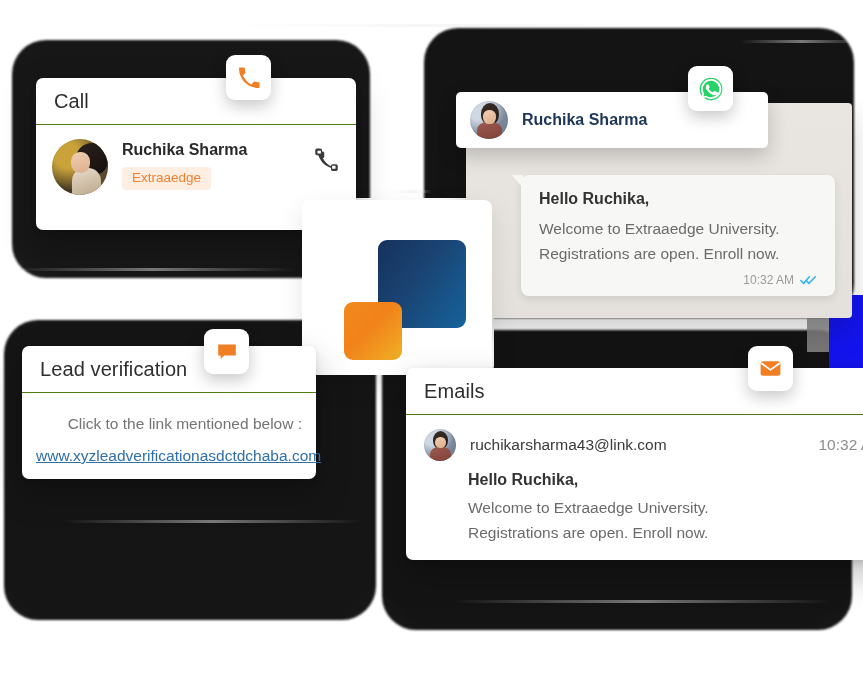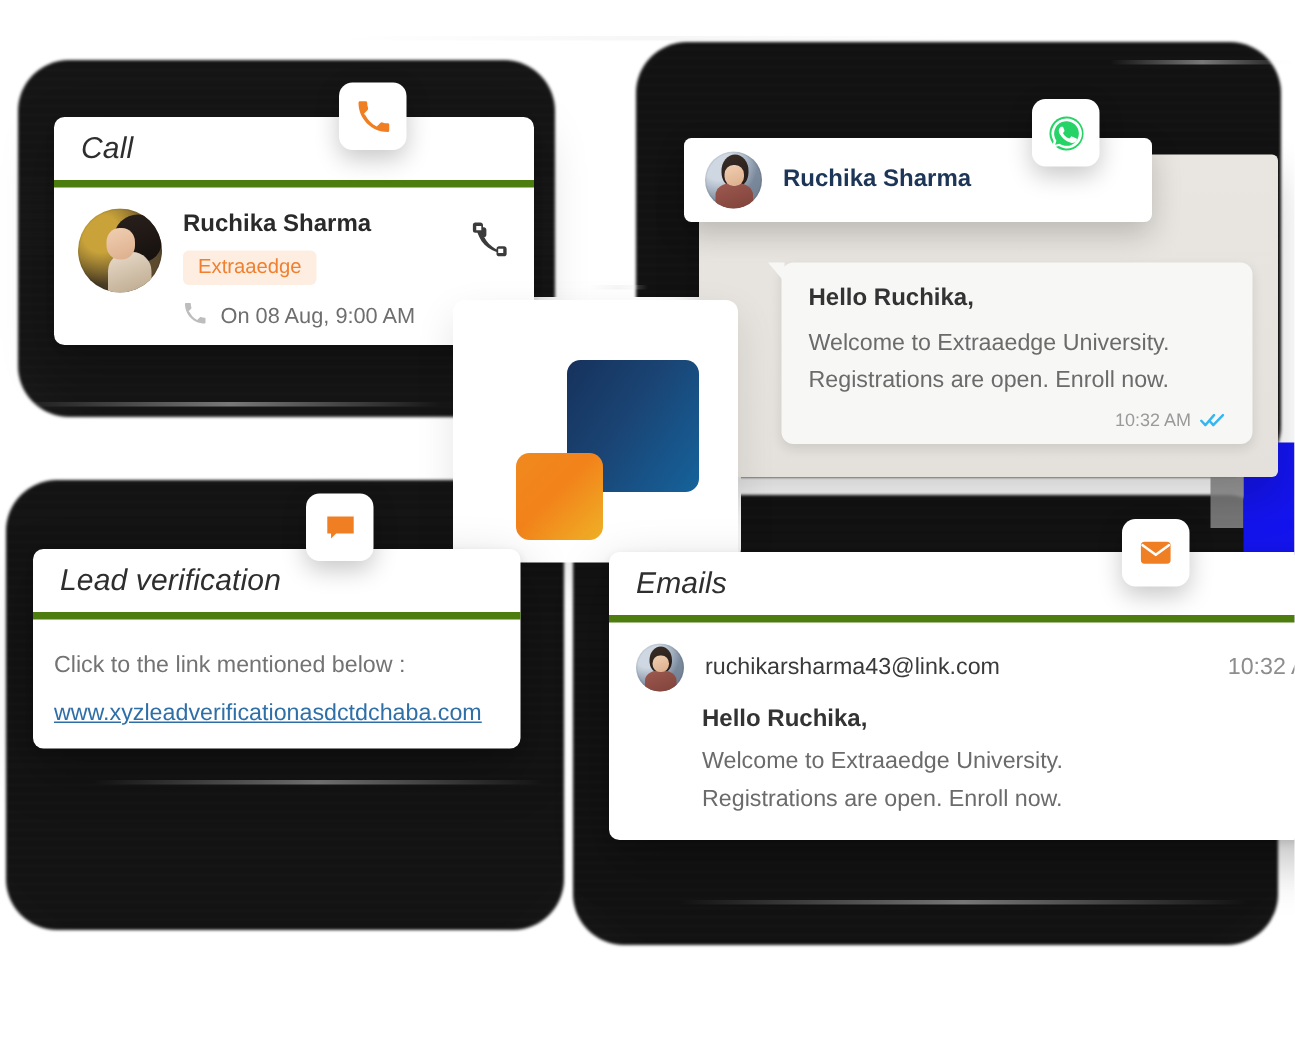--- a/index.html
+++ b/index.html
@@ -29,21 +29,21 @@
   .blob-mail{left:382px;top:330px;width:470px;height:300px;
     background:radial-gradient(110% 120% at 50% 48%,#0d0d0d 55%,#1a1a1a 74%,rgba(20,20,20,0) 100%);}
   .streak{position:absolute;background:linear-gradient(90deg,rgba(255,255,255,0),rgba(235,235,235,.85),rgba(255,255,255,0));height:3px;border-radius:2px;opacity:.55;}
   .blue-chip{position:absolute;right:0;top:295px;width:34px;height:75px;background:#1414f0;}
   .gray-chip{position:absolute;right:34px;top:292px;width:22px;height:60px;background:#8a8a8a;opacity:.85;}
 
   
   .card{position:absolute;background:#fff;border-radius:7px;
     box-shadow:0 14px 34px rgba(0,0,0,.26), 0 2px 6px rgba(0,0,0,.10);}
   .card-head{display:flex;align-items:center;height:47px;padding:0 18px;
-    border-bottom:5px solid #4d7c0f;box-sizing:border-box;font-style:italic;}
+    border-bottom:1px solid #4d7c0f;box-sizing:border-box;}
   .card-title{font-size:20px;color:#2e2e2e;font-weight:400;letter-spacing:.1px;}
 
   
   .badge{position:absolute;width:45px;height:45px;background:#fff;border-radius:9px;
     display:flex;align-items:center;justify-content:center;
     box-shadow:0 6px 16px rgba(0,0,0,.22);}
   .badge svg{display:block;}
 
   
   #call-card{left:36px;top:78px;width:320px;height:152px;}
@@ -88,21 +88,21 @@
     background:#f7f7f6;border-radius:8px;padding:15px 18px 9px;box-sizing:border-box;
     box-shadow:0 3px 8px rgba(0,0,0,.10);}
   .wa-bubble::before{content:"";position:absolute;left:-9px;top:0;width:0;height:0;
     border-top:0 solid transparent;border-right:11px solid #f7f7f6;border-bottom:13px solid transparent;}
   .wa-l1{font-size:16px;color:#333;font-weight:600;margin-bottom:8px;}
   .wa-l{font-size:15.5px;color:#6b6b6b;line-height:1.62;}
   .wa-foot{display:flex;align-items:center;justify-content:flex-end;gap:6px;margin-top:7px;}
   .wa-time{font-size:12px;color:#9a9a9a;}
 
   
-  #lead-card{left:22px;top:366px;width:325px;height:133px;}
+  #lead-card{left:22px;top:346px;width:294px;height:133px;text-align:right;}
   #lead-badge{left:204px;top:329px;}
   .lead-body{padding:22px 14px 0 14px;}
   .lead-text{font-size:15.5px;color:#737373;}
   .lead-link{display:inline-block;margin-top:14px;font-size:15.5px;color:#2f6fa8;
     text-decoration:underline;cursor:pointer;}
 
   
   #mail-card{left:406px;top:368px;width:496px;height:192px;}
   #mail-badge{left:748px;top:346px;}
   .mail-row{display:flex;align-items:center;gap:14px;padding:14px 18px 0 18px;}
@@ -147,28 +147,20 @@
     <div class="card-head">
       <span class="card-title">Call</span>
     </div>
     <div class="call-row">
       <div class="avatar av-warm" style="width:56px;height:56px;">
         <span class="av-face"></span>
       </div>
       <div style="margin-left:14px;">
         <div class="call-name">Ruchika Sharma</div>
         <div class="tag" style="background:#fdeee1;color:#f08030;">Extraaedge</div>
-        <div class="call-meta">
-          <span>
-            <svg width="16" height="16" viewBox="0 0 24 24" fill="#bdbdbd">
-              <path d="M6.6 10.8c1.7 3.3 4.3 5.9 7.6 7.6l2.5-2.5c.3-.3.8-.4 1.2-.3 1.1.4 2.4.6 3.6.6.6 0 1 .4 1 1V21c0 .6-.4 1-1 1C10.7 22 2 13.3 2 2.5c0-.6.4-1 1-1h3.8c.6 0 1 .4 1 1 0 1.3.2 2.5.6 3.6.1.4 0 .9-.3 1.2l-2.5 2.5z"></path>
-            </svg>
-          </span>
-          <span>On 08 Aug, 9:00 AM</span>
-        </div>
       </div>
       <div class="call-action">
         <svg width="27" height="27" viewBox="0 0 24 24" fill="#3b3b3b">
           <path d="M6.5 3h-3A1.5 1.5 0 0 0 2 4.5v3A1.5 1.5 0 0 0 3.5 9h1.2l1.1 2.6c1.6 3.5 4.3 6.2 7.8 7.8L16 20.5v1.1c0 .8.7 1.4 1.5 1.4h3c.8 0 1.5-.6 1.5-1.4v-3c0-.8-.7-1.5-1.5-1.5h-3c-.8 0-1.5.7-1.5 1.5v.3a16.5 16.5 0 0 1-7.3-7.3h.3C9.3 11.6 10 11 10 10.2v-3C10 6.4 9.3 5.8 8.5 5.8H8V4.5C8 3.7 7.3 3 6.5 3z"></path>
           <path d="M4 5h3v2.5H4zM17 18.5h3V21h-3z" fill="#fff"></path>
         </svg>
       </div>
     </div>
   </div>
   <div class="badge" id="call-badge">

